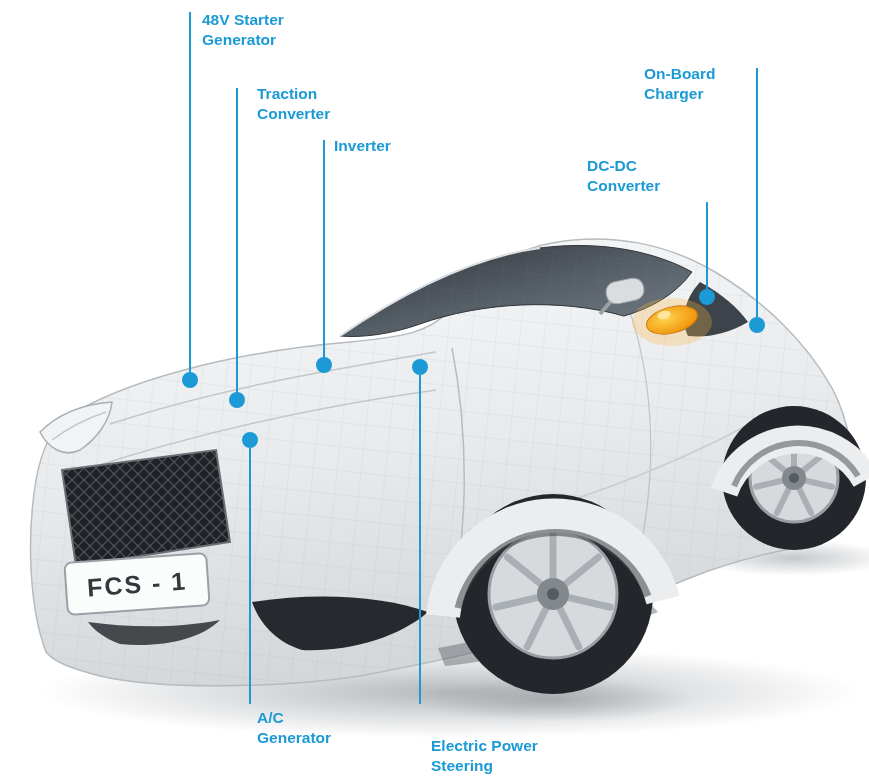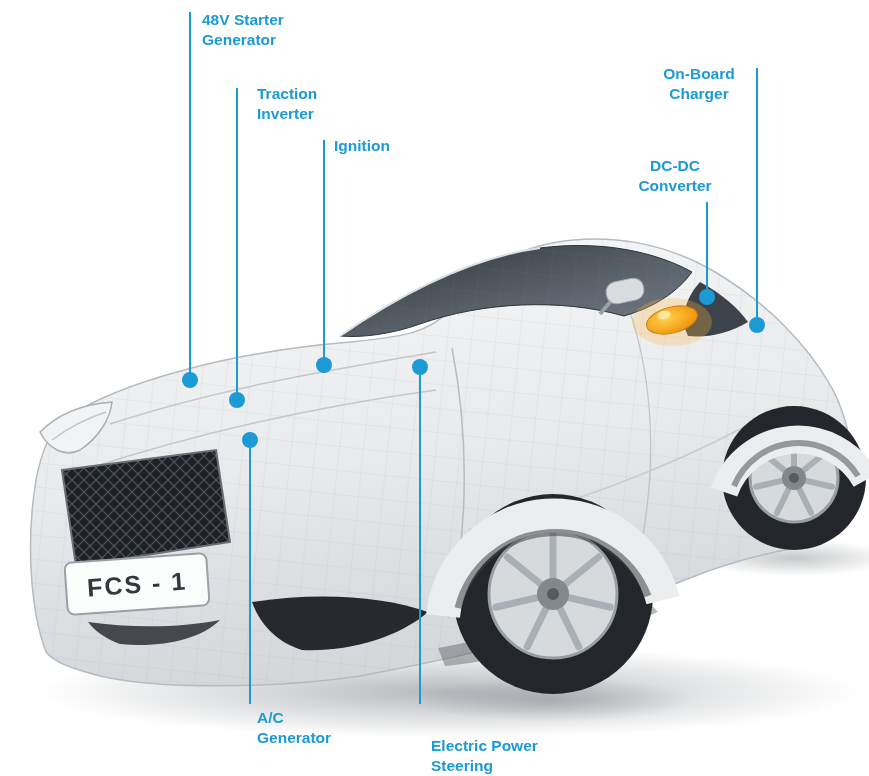--- a/index.html
+++ b/index.html
@@ -2,21 +2,21 @@
 <html><head>
 <meta charset="utf-8">
 <style>
   html,body{margin:0;padding:0;background:#ffffff;}
   body{font-family:"Liberation Sans", sans-serif;}
   .stage{position:relative;width:869px;height:776px;background:#ffffff;overflow:hidden;}
   .car-svg{position:absolute;left:0;top:0;}
   .c-line{position:absolute;width:2px;background:#1b9ad6;}
   .c-dot{position:absolute;width:16px;height:16px;border-radius:50%;background:#1b9ad6;}
   .c-label{position:absolute;font-weight:700;font-size:15.5px;line-height:20px;color:#1b9ad6;white-space:pre-line;}
-  .c-label.center{text-align:center;width:110px;}
+  .c-label.center{width:110px;}
 </style>
 </head>
 <body>
 
 <div class="stage">
 
   <svg class="car-svg" width="869" height="776" viewBox="0 0 869 776">
     <defs>
       <linearGradient id="bodyGrad" x1="0" y1="0" x2="0.25" y2="1">
         <stop offset="0" stop-color="#f8f9fa"></stop>
@@ -164,40 +164,40 @@
     <div class="c-line" style="left:189px;top:12px;height:368px"></div>
     <div class="c-dot" style="left:182px;top:372px"></div>
     <div class="c-label" style="left:202px;top:10px">48V Starter
 Generator</div>
   </div>
 
   <div class="callout">
     <div class="c-line" style="left:236px;top:88px;height:312px"></div>
     <div class="c-dot" style="left:229px;top:392px"></div>
     <div class="c-label" style="left:257px;top:84px">Traction
-Inverter</div>
+Converter</div>
   </div>
 
   <div class="callout">
     <div class="c-line" style="left:323px;top:140px;height:225px"></div>
     <div class="c-dot" style="left:316px;top:357px"></div>
-    <div class="c-label" style="left:334px;top:136px">Ignition</div>
+    <div class="c-label" style="left:334px;top:136px">Inverter</div>
   </div>
 
   <div class="callout">
     <div class="c-line" style="left:756px;top:68px;height:257px"></div>
     <div class="c-dot" style="left:749px;top:317px"></div>
     <div class="c-label center" style="left:644px;top:64px">On-Board
 Charger</div>
   </div>
 
   <div class="callout">
     <div class="c-line" style="left:706px;top:202px;height:95px"></div>
     <div class="c-dot" style="left:699px;top:289px"></div>
-    <div class="c-label center" style="left:620px;top:156px">DC-DC
+    <div class="c-label center" style="left:587px;top:156px">DC-DC
 Converter</div>
   </div>
 
   <div class="callout">
     <div class="c-line" style="left:249px;top:448px;height:256px"></div>
     <div class="c-dot" style="left:242px;top:432px"></div>
     <div class="c-label" style="left:257px;top:708px">A/C
 Generator</div>
   </div>
 

